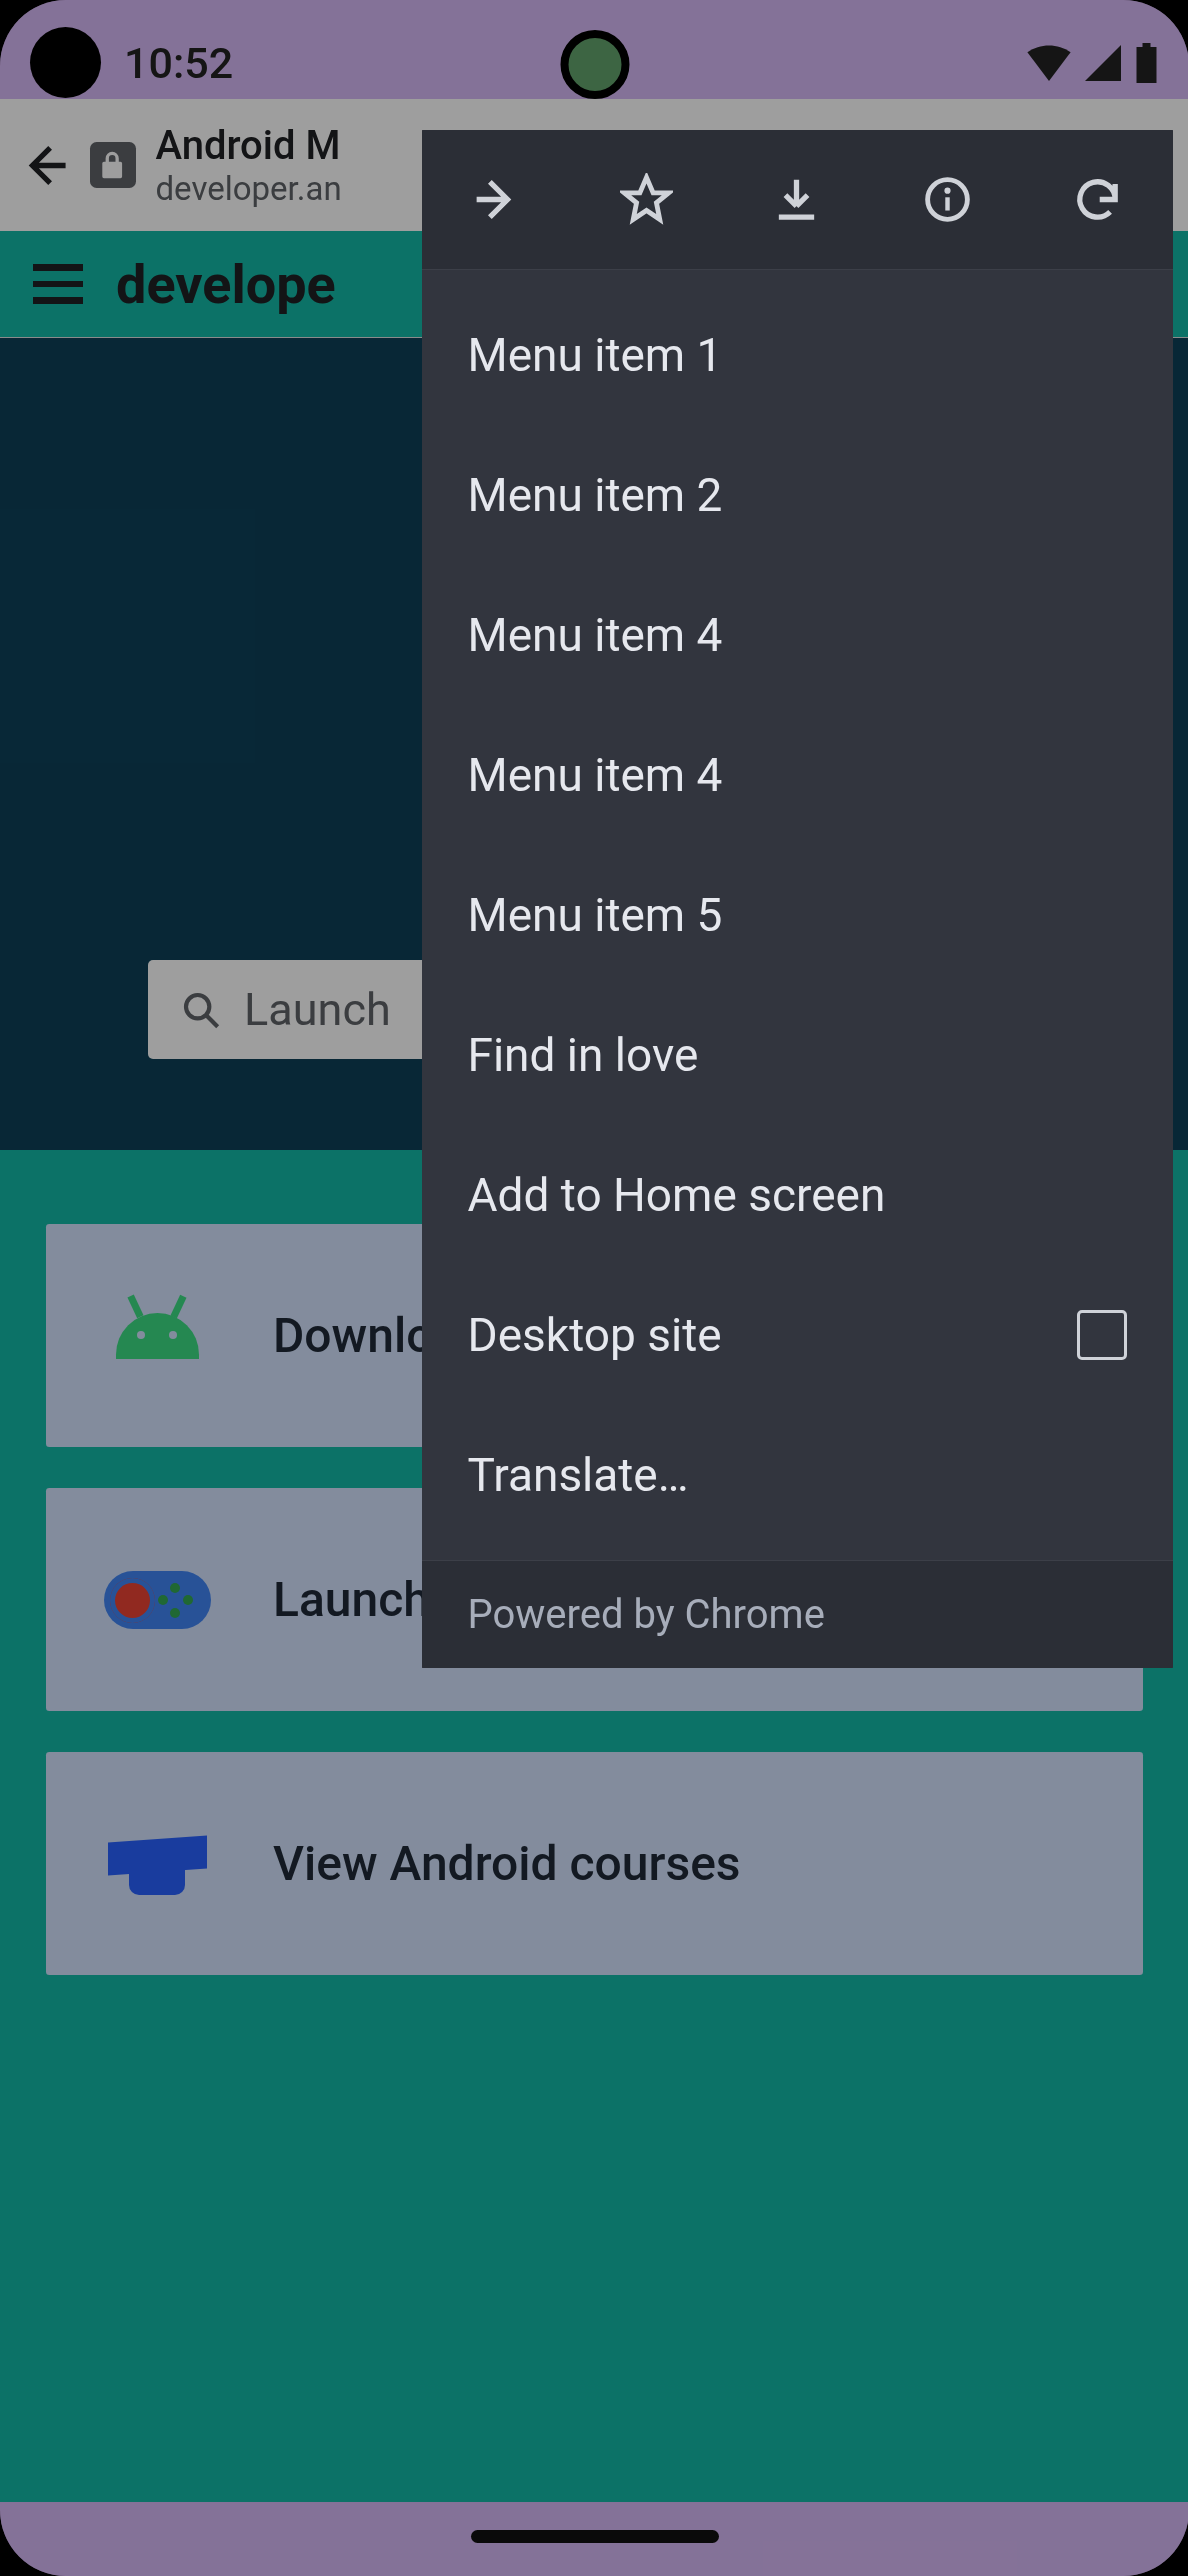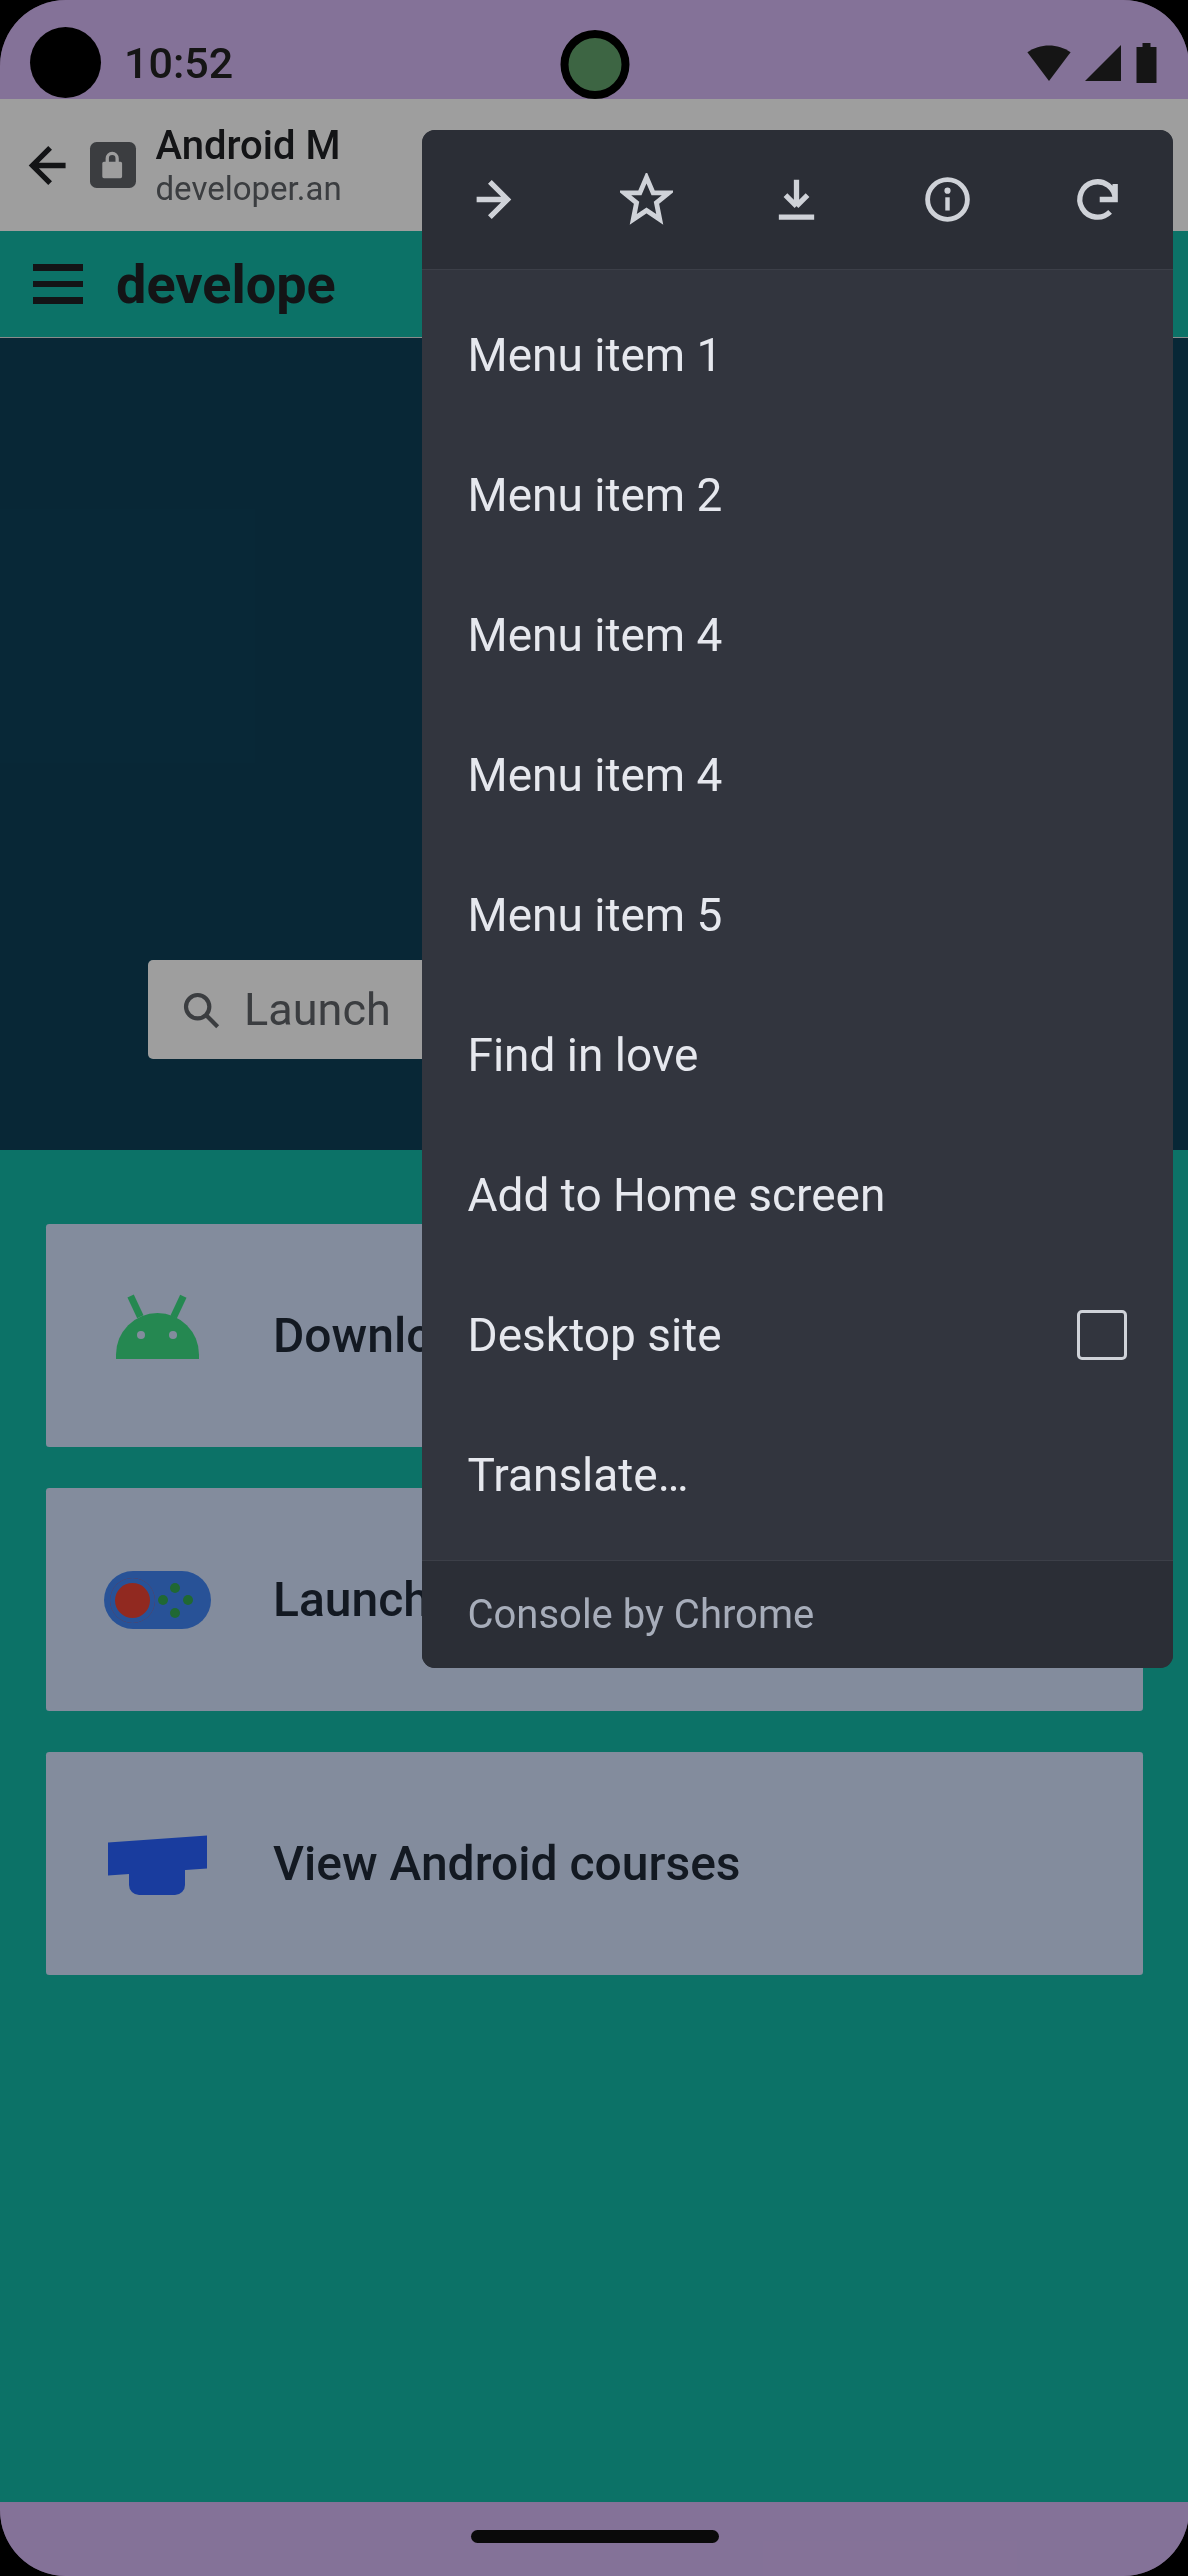--- a/index.html
+++ b/index.html
@@ -118,21 +118,21 @@
   .navpill {
     position:absolute; left:50%; bottom: 33px; transform:translateX(-50%);
     width: 248px; height: 13.2px; background:#111; border-radius:16.5px;
   }
 
   
   .menu {
     position:absolute; right: 16.5px; top: 130px;
     width: 751px;
     background:#32353e;
-    border-radius: 13px;
+    border-radius: 1px;
     color:#e8eaed;
     z-index: 20;
     overflow:hidden;
   }
   .menu-icon-row {
     height: 140px; display:flex; align-items:center; justify-content:space-around;
     background:#2b2e36;
     border-bottom: 1.7px solid #3c3f48;
   }
   .menu-icon-row .mbtn { width: 74px; height: 74px; display:flex; align-items:center; justify-content:center; color:#cfd2d8;}
@@ -340,18 +340,18 @@
         </div>
       <div class="menu-item">
         <span>Desktop site</span>
         <div class="check"></div>
       </div>
       <div class="menu-item">
           <span>Translate…</span>
         </div>
     </div>
 
-    <div class="menu-footer">Console by Chrome</div>
+    <div class="menu-footer">Powered by Chrome</div>
   </div>
 
   <div class="navpill"></div>
 </div>
 
 
 </body></html>

